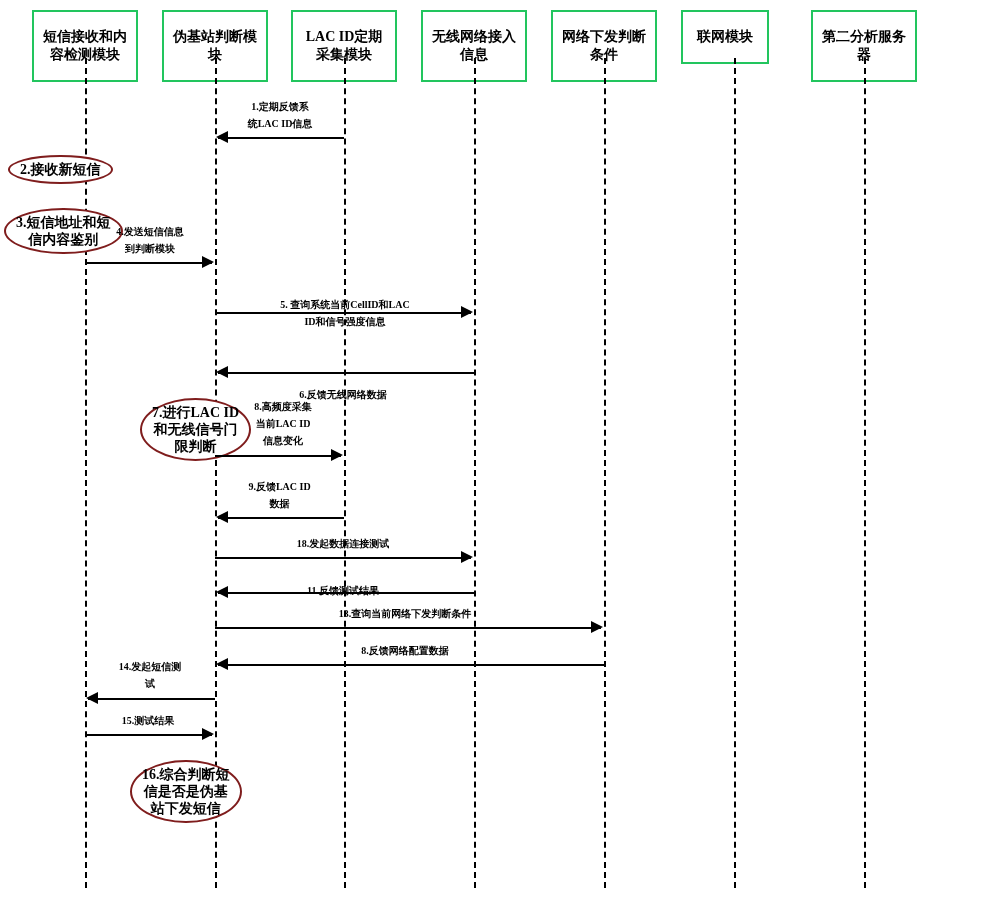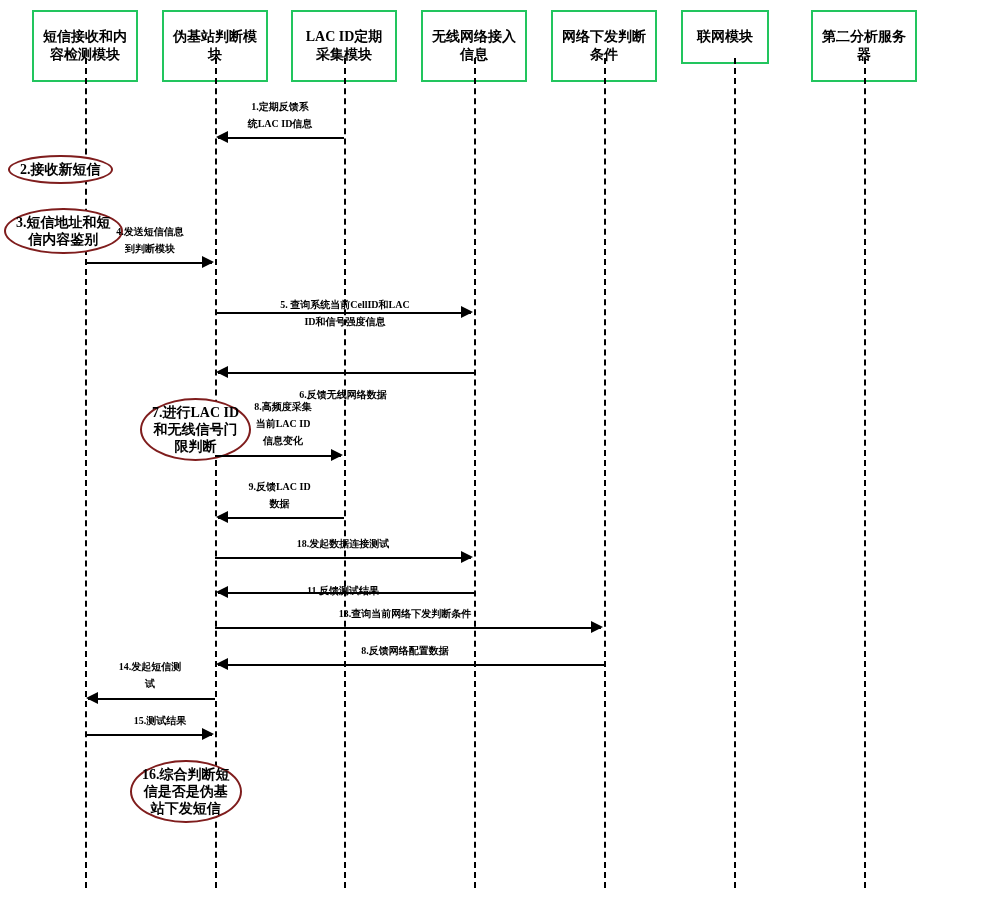--- a/index.html
+++ b/index.html
@@ -121,17 +121,17 @@
 <div class="arrow-head-r" style="left:591px;top:621px;"></div>
 
 <div class="msg" style="left:280px;top:642px;width:250px;">8.反馈网络配置数据</div>
 <div class="arrow-line" style="left:218px;top:664px;width:386px;"></div>
 <div class="arrow-head-l" style="left:216px;top:658px;"></div>
 
 <div class="msg" style="left:90px;top:658px;width:120px;">14.发起短信测<br>试</div>
 <div class="arrow-line" style="left:88px;top:698px;width:127px;"></div>
 <div class="arrow-head-l" style="left:86px;top:692px;"></div>
 
-<div class="msg" style="left:105px;top:712px;width:110px;">15.测试结果</div>
+<div class="msg" style="left:93px;top:712px;width:110px;">15.测试结果</div>
 <div class="arrow-line" style="left:85px;top:734px;width:127px;"></div>
 <div class="arrow-head-r" style="left:202px;top:728px;"></div>
 
 <div class="note" style="left:130px;top:760px;">16.综合判断短<br>信是否是伪基<br>站下发短信</div>
 
 </body></html>

